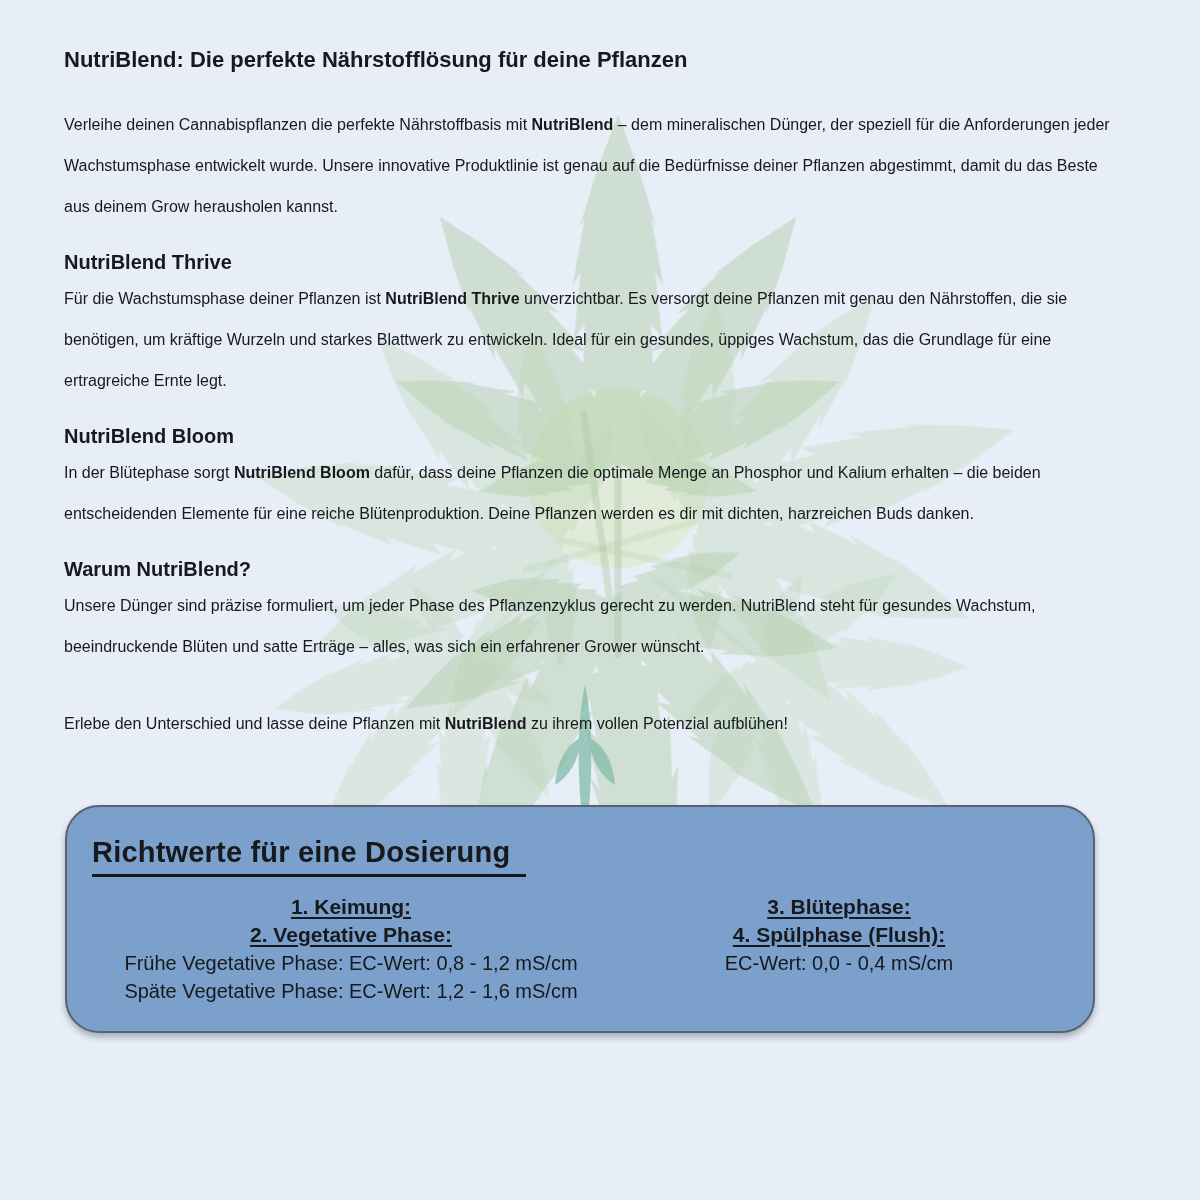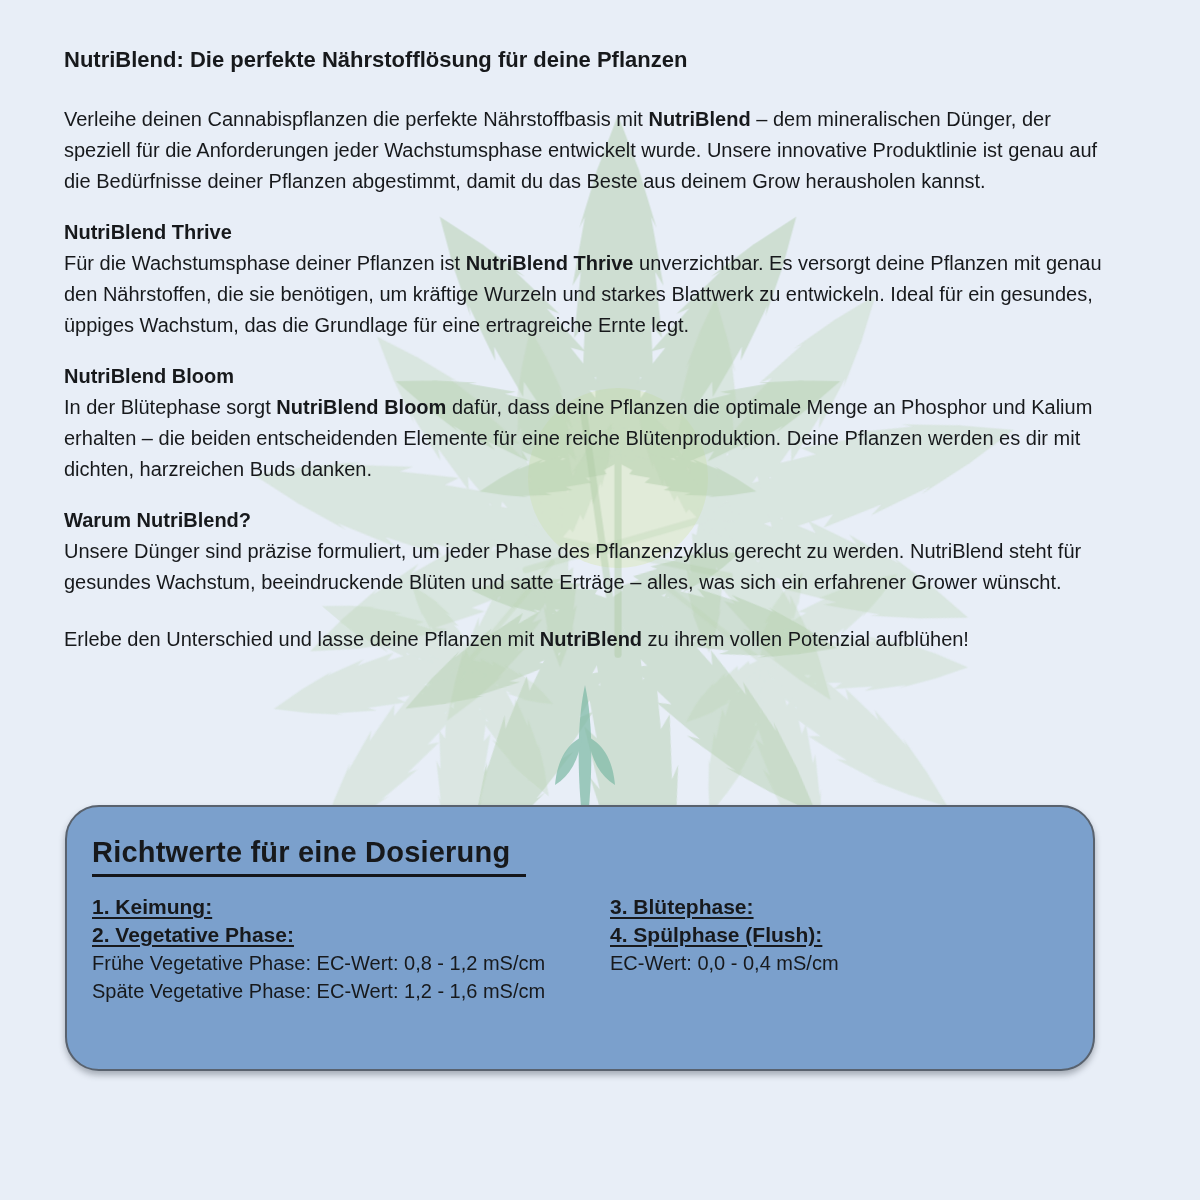--- a/index.html
+++ b/index.html
@@ -20,52 +20,53 @@
     left: 64px; top: 44px;
     width: 1046px;
   }
   .page-title {
     font-size: 22px;
     font-weight: bold;
     line-height: 31px;
     margin-bottom: 29px;
   }
   .para {
-    font-size: 20px;
-    line-height: 31px;
+    font-size: 16px;
+    line-height: 41px;
     margin-bottom: 20px;
   }
   .para b { font-weight: bold; }
   .sec-heading {
     font-size: 20px;
     font-weight: bold;
     line-height: 31px;
   }
-  .closing { margin-top: 26px; }
+  .closing { margin-top: 36px; }
   .dosage-box {
     position: absolute;
     left: 65px; top: 805px;
-    width: 1030px; height: 266px;
+    width: 1030px; height: 228px;
     border: 2px solid #59626e;
     border-radius: 34px;
     box-shadow: 0 4px 6px rgba(40, 50, 60, 0.35);
     padding: 28px 25px 0 25px;
   }
   .dosage-title span {
     display: inline-block;
     font-size: 29px;
     font-weight: bold;
     line-height: 34px;
     letter-spacing: 0.2px;
     border-bottom: 3px solid #14161a;
     padding: 0 16px 5px 0;
   }
   .dosage-cols {
     display: flex;
     margin-top: 16px;
+    text-align: center;
   }
   .d-col-left { width: 518px; flex: none; }
   .d-col-right { flex: 1; }
   .d-head {
     font-size: 21px;
     font-weight: bold;
     line-height: 28px;
     text-decoration: underline;
     text-decoration-thickness: 2px;
     text-underline-offset: 3px;

